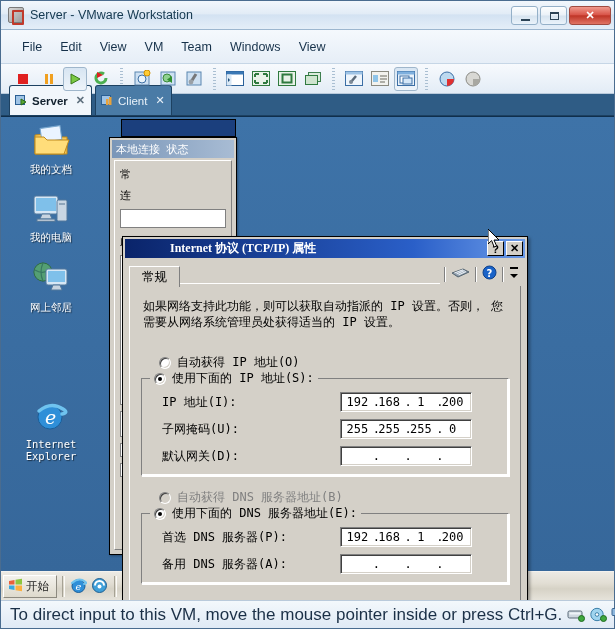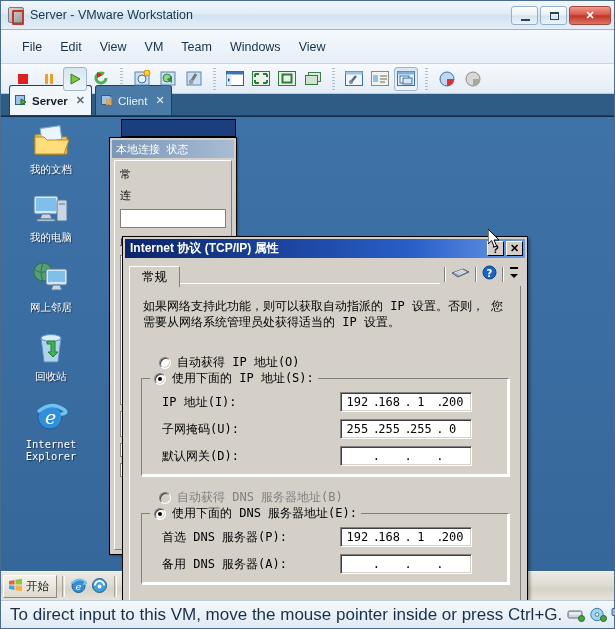--- a/index.html
+++ b/index.html
@@ -171,21 +171,21 @@
     box-shadow: 2px 2px 3px rgba(0,0,0,.35);
     font-family: "DejaVu Sans Mono", monospace;
   }
   .dlg-titlebar {
     height: 19px; margin: 2px;
     background: linear-gradient(to right,#0a246a,#2a5fc8 72%,#6a9ae8);
     display: flex; align-items: center; padding: 0 2px 0 5px;
   }
   .dlg-title {
     flex: 1; color: #fff; font-size: 12px; font-weight: bold;
-    font-family: Liberation Sans, sans-serif; white-space: nowrap;
+    font-family: Liberation Serif, serif; white-space: nowrap; margin-left: 40px;
   }
   .dlg-tbtn {
     width: 17px; height: 15px; margin-left: 2px;
     background: #d4d0c8;
     border: 1px solid; border-color: #fff #000 #000 #fff;
     display: flex; align-items: center; justify-content: center;
     font-size: 11px; font-weight: bold; color: #000; cursor: default;
     font-family: "Liberation Sans", sans-serif;
   }
   .dlg-body { padding: 4px 6px 6px; height: calc(100% - 23px); position: relative; }
@@ -492,30 +492,20 @@
             <path d="M4 9 Q12 14 20 8 M12 2 Q8 11 12 20" stroke="#2f6b20" fill="none" stroke-width="1.2"></path>
             <circle cx="12" cy="11" r="9" fill="#4a90d9" opacity="0.35"></circle>
             <rect x="15" y="8" width="21" height="16" rx="2" fill="#d7e7f5" stroke="#52789c"></rect>
             <rect x="17" y="10" width="17" height="11" fill="#7fc0ea"></rect>
             <path d="M22 24 L29 24 L31 29 L20 29 Z" fill="#c8d4e0" stroke="#52789c"></path>
           </svg>
         </div>
         <div class="lbl">网上邻居</div>
       </div>
 
-      <div class="dicon" style="left:8px; top:213px;">
-        <div class="glyph">
-          <svg width="40" height="36" viewBox="0 0 40 36">
-            <path d="M10 8 L30 8 L27 32 L13 32 Z" fill="#b8dcf2" stroke="#5a93bf" opacity="0.92"></path>
-            <ellipse cx="20" cy="8" rx="10" ry="3.4" fill="#d7edfb" stroke="#5a93bf"></ellipse>
-            <path d="M16 14 L16 11 L24 11 L24 22 L27 22 L22 27 L17 22 L20 22 L20 14 Z" fill="#3fb34f" stroke="#2a7a36"></path>
-          </svg>
-        </div>
-        <div class="lbl">回收站</div>
-      </div>
 
       <div class="dicon" style="left:8px; top:281px;">
         <div class="glyph">
           <svg width="40" height="36" viewBox="0 0 40 36">
             <circle cx="19" cy="19" r="12" fill="#2f8fd8" stroke="#1a5f9a"></circle>
             <path d="M8 13 Q20 3 32 11 Q38 15 31 16" fill="none" stroke="#6fc3ef" stroke-width="3.5" stroke-linecap="round"></path>
             <text x="14" y="26" font-family="DejaVu Serif, serif" font-size="19" font-style="italic" fill="#ffffff">e</text>
           </svg>
         </div>
         <div class="lbl">Internet

